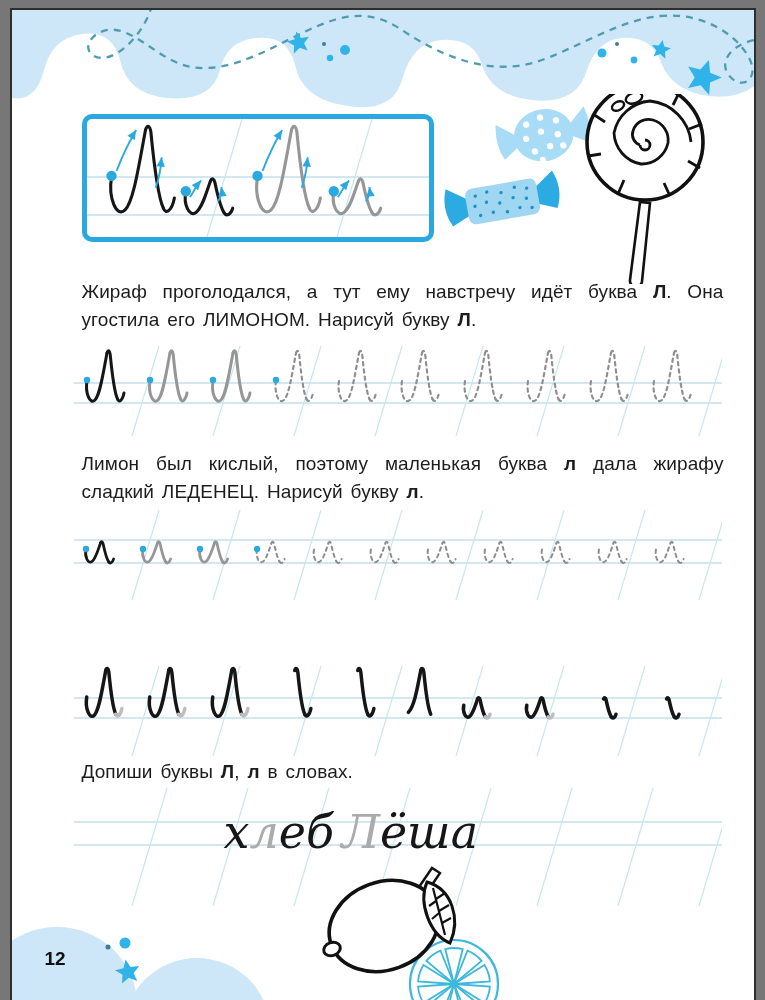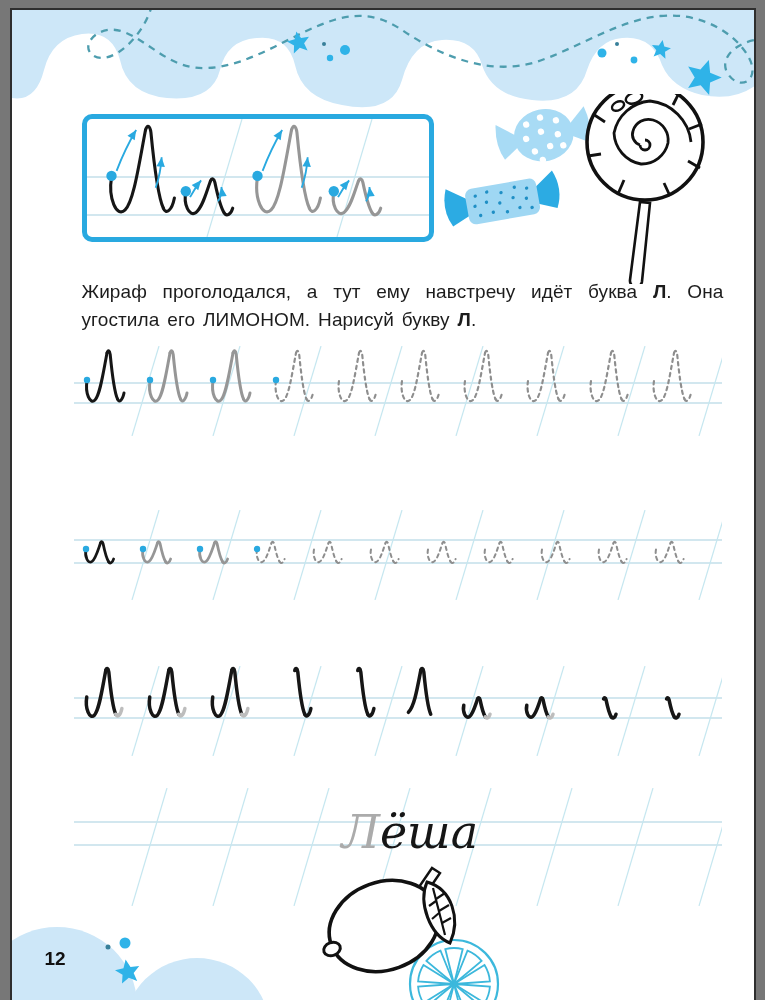--- a/index.html
+++ b/index.html
@@ -232,20 +232,21 @@
         <path d="M25 6 C26 2.5 27.6 3.5 28.2 7.5 C30 26 32.3 45 35.5 52" fill="none" stroke="#8e8e8e" stroke-width="2.16" stroke-linecap="round" stroke-dasharray="3.4 3.8"></path>
         <path d="M35.5 52 C37 56 40.5 53.5 42 46" fill="none" stroke="#8e8e8e" stroke-width="2.16" stroke-linecap="round" stroke-dasharray="3.4 3.8"></path>
       </g>
       <g transform="translate(575 1) scale(1)">
         <path d="M5 34 C3 46 8 58 13 53 C18 48 21 27 25 6" fill="none" stroke="#8e8e8e" stroke-width="2.16" stroke-linecap="round" stroke-dasharray="3.4 3.8"></path>
         <path d="M25 6 C26 2.5 27.6 3.5 28.2 7.5 C30 26 32.3 45 35.5 52" fill="none" stroke="#8e8e8e" stroke-width="2.16" stroke-linecap="round" stroke-dasharray="3.4 3.8"></path>
         <path d="M35.5 52 C37 56 40.5 53.5 42 46" fill="none" stroke="#8e8e8e" stroke-width="2.16" stroke-linecap="round" stroke-dasharray="3.4 3.8"></path>
       </g>
     </svg>
 
+  <p class="para" style="top:440px"><span>Лимон был кислый, поэтому маленькая буква </span><span class="b">л</span><span> дала жирафу сладкий ЛЕДЕНЕЦ. Нарисуй букву </span><span class="b">л</span><span>.</span></p>
 
   <svg id="trace-1" class="abs trace" style="top:500px" viewBox="0 0 648 90">
       <line x1="0" y1="30" x2="648" y2="30" stroke="#a5cfdf" stroke-width="1.2"></line>
       <line x1="0" y1="53" x2="648" y2="53" stroke="#a5cfdf" stroke-width="1.2"></line>
       <line x1="58" y1="90" x2="85" y2="0" stroke="#c6e7f0" stroke-width="1.2"></line>
       <line x1="139" y1="90" x2="166" y2="0" stroke="#c6e7f0" stroke-width="1.2"></line>
       <line x1="220" y1="90" x2="247" y2="0" stroke="#c6e7f0" stroke-width="1.2"></line>
       <line x1="301" y1="90" x2="328" y2="0" stroke="#c6e7f0" stroke-width="1.2"></line>
       <line x1="382" y1="90" x2="409" y2="0" stroke="#c6e7f0" stroke-width="1.2"></line>
       <line x1="463" y1="90" x2="490" y2="0" stroke="#c6e7f0" stroke-width="1.2"></line>
@@ -364,34 +365,36 @@
       <g transform="translate(512 29.200000000000003) scale(0.95)">
         <path d="M18.5 4 C19.3 2 20.6 2.6 21.1 4.8 C22.6 12 24.6 19.6 26.6 22.8" fill="none" stroke="#161616" stroke-width="3.68421052631579" stroke-linecap="round"></path>
         <path d="M26.6 22.8 C28 25.2 30.6 23.6 31.6 20" fill="none" stroke="#161616" stroke-width="3.68421052631579" stroke-linecap="round"></path>
       </g>
       <g transform="translate(575 29.200000000000003) scale(0.95)">
         <path d="M18.5 4 C19.3 2 20.6 2.6 21.1 4.8 C22.6 12 24.6 19.6 26.6 22.8" fill="none" stroke="#161616" stroke-width="3.68421052631579" stroke-linecap="round"></path>
         <path d="M26.6 22.8 C28 25.2 30.6 23.6 31.6 20" fill="none" stroke="#161616" stroke-width="3.68421052631579" stroke-linecap="round"></path>
       </g>
     </svg>
 
+  <p class="para" style="top:748px"><span>Допиши буквы </span><span class="b">Л</span><span>, </span><span class="b">л</span><span> в словах.</span></p>
 
   <div class="abs words-block">
     <svg id="words-rules" width="648" height="118" class="abs" style="left:0;top:0">
         <line x1="0" y1="34" x2="648" y2="34" stroke="#a5cfdf" stroke-width="1.2"></line>
         <line x1="0" y1="57" x2="648" y2="57" stroke="#a5cfdf" stroke-width="1.2"></line>
         <line x1="58" y1="118" x2="93" y2="0" stroke="#c6e7f0" stroke-width="1.2"></line>
         <line x1="139" y1="118" x2="174" y2="0" stroke="#c6e7f0" stroke-width="1.2"></line>
         <line x1="220" y1="118" x2="255" y2="0" stroke="#c6e7f0" stroke-width="1.2"></line>
         <line x1="301" y1="118" x2="336" y2="0" stroke="#c6e7f0" stroke-width="1.2"></line>
         <line x1="382" y1="118" x2="417" y2="0" stroke="#c6e7f0" stroke-width="1.2"></line>
         <line x1="463" y1="118" x2="498" y2="0" stroke="#c6e7f0" stroke-width="1.2"></line>
         <line x1="544" y1="118" x2="579" y2="0" stroke="#c6e7f0" stroke-width="1.2"></line>
         <line x1="625" y1="118" x2="660" y2="0" stroke="#c6e7f0" stroke-width="1.2"></line>
       </svg>
+    <span class="word" style="left:150px"><span>х</span><span class="miss">л</span><span>еб</span></span>
     <span class="word" style="left:268px"><span></span><span class="miss">Л</span><span>ёша</span></span>
   </div>
 
   <svg class="abs" style="left:290px;top:845px" width="260" height="155">
     <g>
       <circle id="slice-outer" cx="152" cy="129" r="44" fill="#fff" stroke="#3cb8dc" stroke-width="2.2"></circle>
       <g id="slice-wedges" fill="none" stroke="#3cb8dc" stroke-width="1.8">
           <path d="M152 129 L187.91230580935365 131.5112330547885 A36 36 0 0 1 182.52973146163134 148.07709351239538 Z"></path>
           <path d="M152 129 L179.5775999522832 152.14035394871541 A36 36 0 0 1 165.48583736297283 162.37861876440434 Z"></path>
           <path d="M152 129 L160.70918824158804 163.93064614593587 A36 36 0 0 1 143.29081175841196 163.93064614593587 Z"></path>

